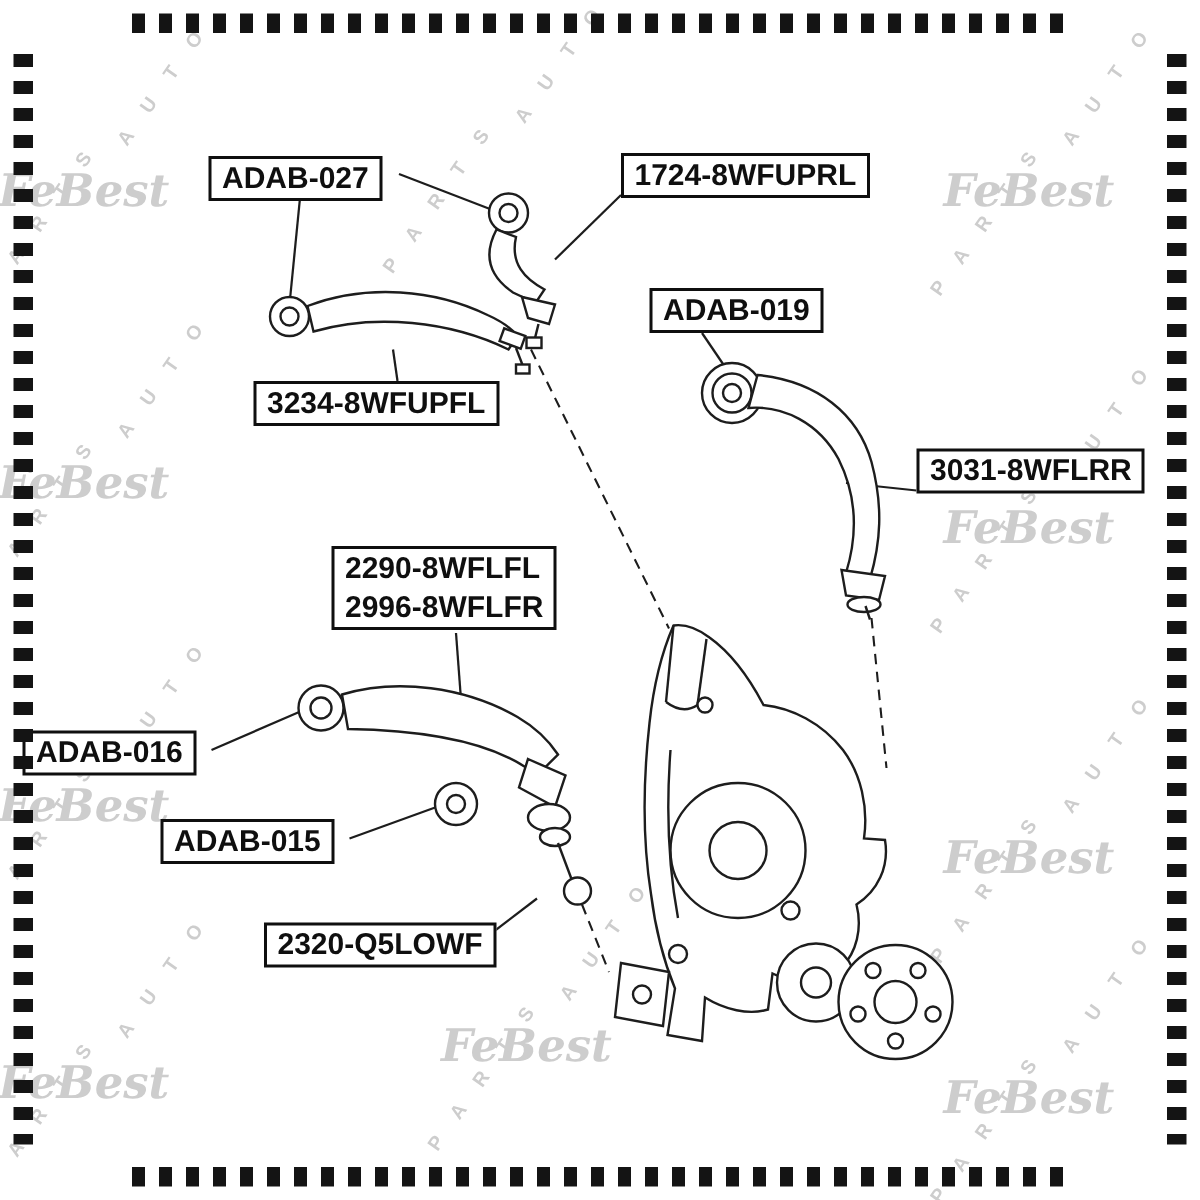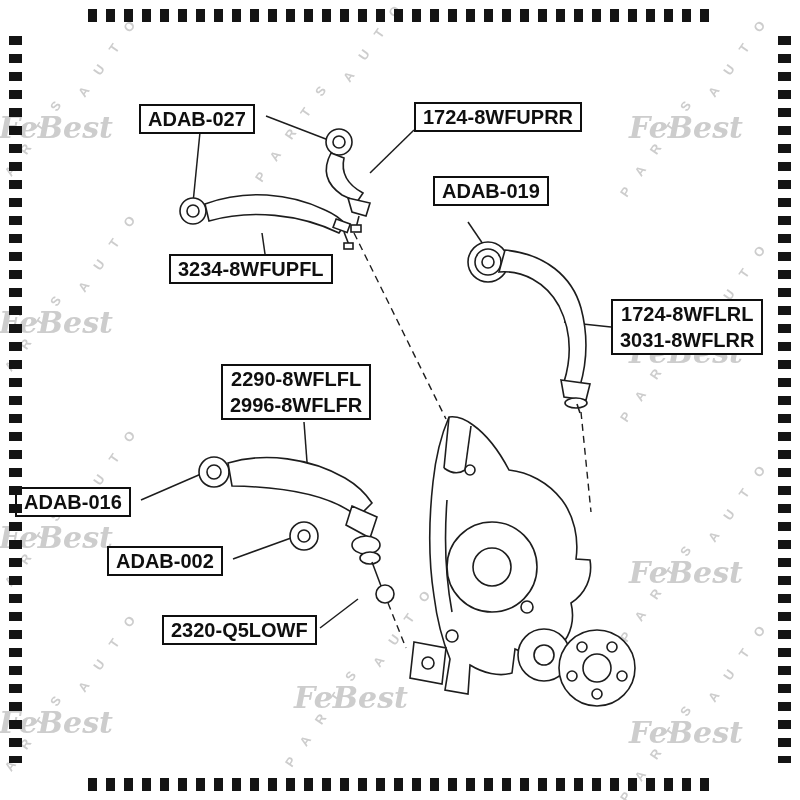--- a/index.html
+++ b/index.html
@@ -19,21 +19,21 @@
   .wm-logo{position:absolute;left:14px;top:50px;color:#cdcdcd;
     font-family:"DejaVu Serif",serif;font-style:italic;font-weight:bold;font-size:30px;}
   .wm-diag{position:absolute;color:#cdcdcd;font-weight:bold;font-size:13px;
     letter-spacing:7px;transform:rotate(-55deg);transform-origin:left center;white-space:nowrap;}
   .wm-auto{left:96px;top:28px;}
   .wm-parts{left:8px;top:128px;}
   
   .art{position:absolute;left:0;top:0;z-index:2;}
   
   .plabel{position:absolute;border:2px solid #0f0f0f;background:#fff;padding:0 7px;
-    font-weight:bold;font-size:20px;line-height:26px;color:#0f0f0f;text-align:center;
+    font-weight:bold;font-size:20px;line-height:26px;color:#0f0f0f;
     white-space:nowrap;z-index:3;}
 </style>
 </head>
 <body>
 
 <div class="page">
 
   <div class="border-h bt"></div>
   <div class="border-h bb"></div>
   <div class="border-v bl"></div>
@@ -183,46 +183,45 @@
       <circle cx="582" cy="647" r="5"></circle>
       <circle cx="612" cy="647" r="5"></circle>
     </g>
   </svg>
 
   <div class="plabel" style="left:139px;top:104px">
     <div>ADAB-027</div>
   </div>
 
   <div class="plabel" style="left:414px;top:102px">
-    <div>1724-8WFUPRR</div>
-  </div>
-
-  <div class="plabel" style="left:433px;top:176px">
+    <div>1724-8WFUPRL</div>
+  </div>
+
+  <div class="plabel" style="left:433px;top:192px">
     <div>ADAB-019</div>
   </div>
 
   <div class="plabel" style="left:169px;top:254px">
     <div>3234-8WFUPFL</div>
   </div>
 
   <div class="plabel" style="left:611px;top:299px">
-    <div>1724-8WFLRL</div>
     <div>3031-8WFLRR</div>
   </div>
 
   <div class="plabel" style="left:221px;top:364px">
     <div>2290-8WFLFL</div>
     <div>2996-8WFLFR</div>
   </div>
 
   <div class="plabel" style="left:15px;top:487px">
     <div>ADAB-016</div>
   </div>
 
   <div class="plabel" style="left:107px;top:546px">
-    <div>ADAB-002</div>
-  </div>
-
-  <div class="plabel" style="left:162px;top:615px">
+    <div>ADAB-015</div>
+  </div>
+
+  <div class="plabel" style="left:176px;top:615px">
     <div>2320-Q5LOWF</div>
   </div>
 
 </div>
 
 </body></html>

